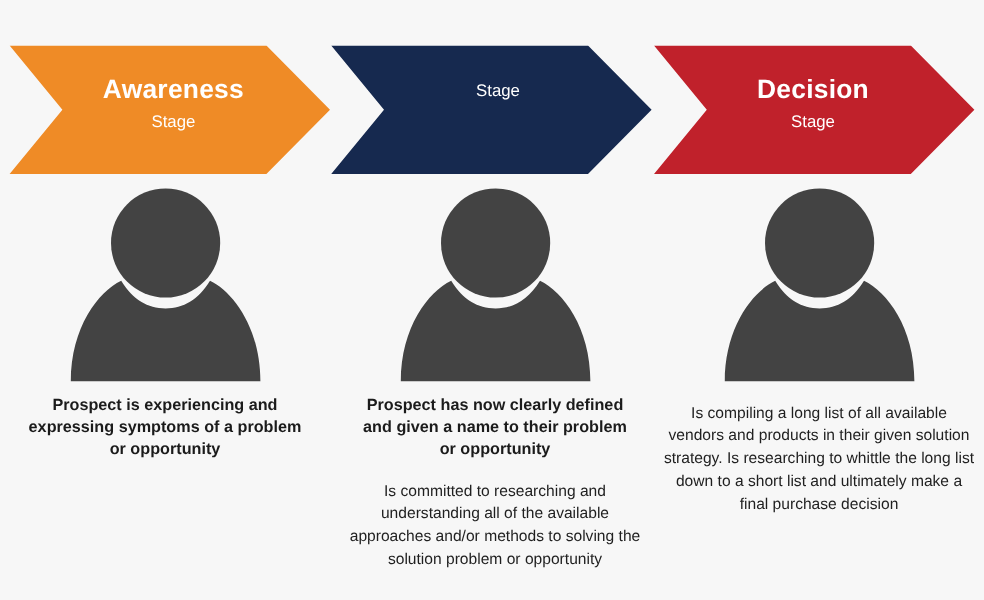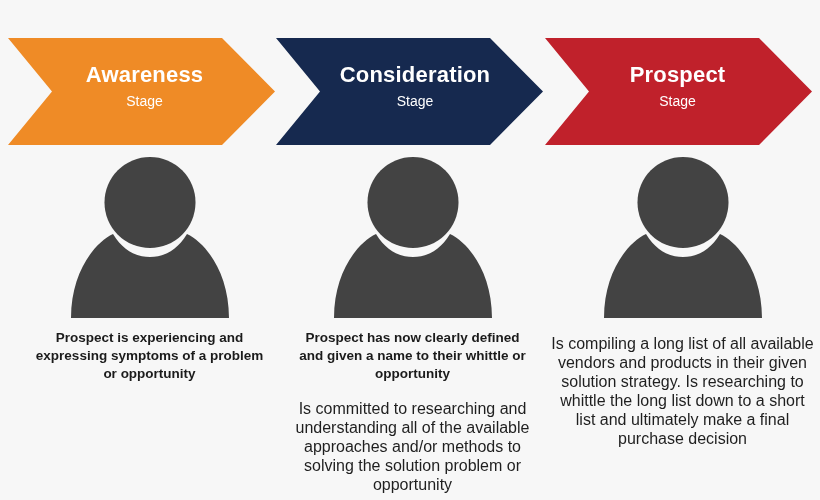--- a/index.html
+++ b/index.html
@@ -56,21 +56,21 @@
 
   .label-1 { left: 42px;  top: 24px; width: 205px; }
   .label-2 { left: 295px; top: 24px; width: 240px; }
   .label-3 { left: 565px; top: 24px; width: 225px; }
 
   
   .column {
     position: absolute;
     top: 155px;
   }
-  .col-1 { left: 12px;   width: 275px; }
+  .col-1 { left: 0;   width: 275px; }
   .col-2 { left: 275px; width: 275px; }
   .col-3 { left: 545px; width: 275px; }
 
   .person-icon {
     display: block;
     margin: 0 auto;
   }
 
   .col-heading {
     margin: 11px 0 0 0;
@@ -79,21 +79,21 @@
     line-height: 18px;
     color: #1b1b1b;
     text-align: center;
   }
   .col-1 .col-heading { padding: 0 18px; }
   .col-2 .col-heading { padding: 0 20px; }
   .col-3 .col-heading { padding: 0 12px; }
 
   .col-body {
     margin: 16px 0 0 0;
-    font-size: 16px;
+    font-size: 13px;
     font-weight: normal;
     line-height: 19px;
     color: #1f1f1f;
     text-align: center;
   }
   .col-1 .col-body { padding: 0 12px; }
   .col-2 .col-body { padding: 0 12px; }
   .col-3 .col-body { padding: 0 6px; }
 </style>
 </head>
@@ -107,44 +107,43 @@
       <polygon id="chev-2" points="276,0 490,0 543,53.5 490,107 276,107 320,53.5" fill="#16294f"></polygon>
       <polygon id="chev-3" points="545,0 759,0 812,53.5 759,107 545,107 589,53.5" fill="#c0212b"></polygon>
     </svg>
 
     <div class="banner-label label-1">
       <div class="banner-title">Awareness</div>
       <div class="banner-sub">Stage</div>
     </div>
 
     <div class="banner-label label-2">
-      <div class="banner-title">Consideration</div>
       <div class="banner-sub">Stage</div>
     </div>
 
     <div class="banner-label label-3">
-      <div class="banner-title">Prospect</div>
+      <div class="banner-title">Decision</div>
       <div class="banner-sub">Stage</div>
     </div>
   </div>
 
   <div class="column col-1">
     <svg class="person-icon" width="178" height="163" viewBox="0 0 178 163">
       <circle class="icon-head" cx="89" cy="47.5" r="45.5" fill="#434343"></circle>
       <path class="icon-body" d="M10,163 C10,118 33,88 52,79 C62,95 74,102 89,102 C104,102 116,95 126,79 C145,88 168,118 168,163 Z" fill="#434343"></path>
     </svg>
     <p class="col-heading">Prospect is experiencing and expressing symptoms of a problem or opportunity</p>
   </div>
 
   <div class="column col-2">
     <svg class="person-icon" width="178" height="163" viewBox="0 0 178 163">
       <circle class="icon-head" cx="89" cy="47.5" r="45.5" fill="#434343"></circle>
       <path class="icon-body" d="M10,163 C10,118 33,88 52,79 C62,95 74,102 89,102 C104,102 116,95 126,79 C145,88 168,118 168,163 Z" fill="#434343"></path>
     </svg>
-    <p class="col-heading">Prospect has now clearly defined and given a name to their whittle or opportunity</p>
+    <p class="col-heading">Prospect has now clearly defined and given a name to their problem or opportunity</p>
     <p class="col-body">Is committed to researching and understanding all of the available approaches and/or methods to solving the solution problem or opportunity</p>
   </div>
 
   <div class="column col-3">
     <svg class="person-icon" width="178" height="163" viewBox="0 0 178 163">
       <circle class="icon-head" cx="89" cy="47.5" r="45.5" fill="#434343"></circle>
       <path class="icon-body" d="M10,163 C10,118 33,88 52,79 C62,95 74,102 89,102 C104,102 116,95 126,79 C145,88 168,118 168,163 Z" fill="#434343"></path>
     </svg>
     <p class="col-body">Is compiling a long list of all available vendors and products in their given solution strategy. Is researching to whittle the long list down to a short list and ultimately make a final purchase decision</p>
   </div>

